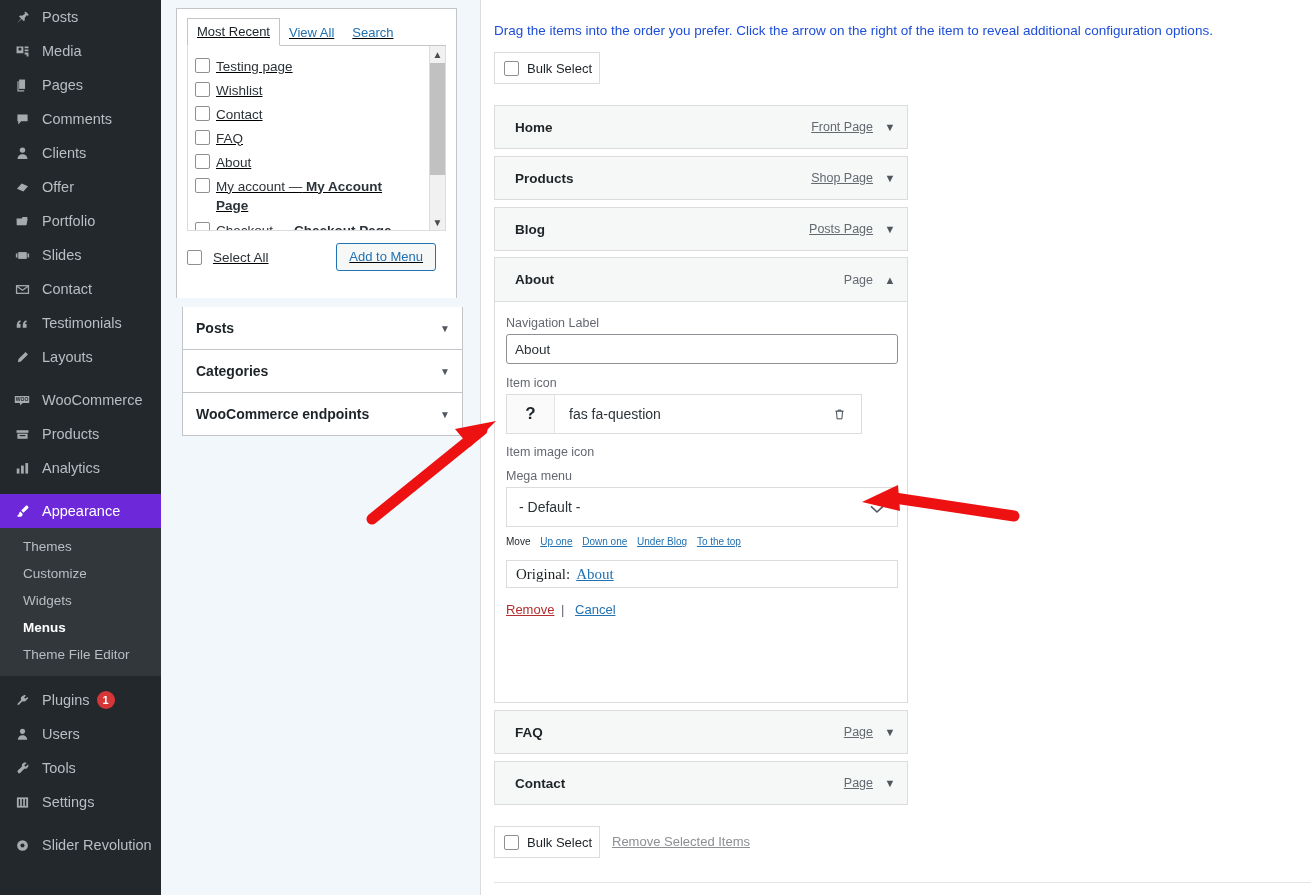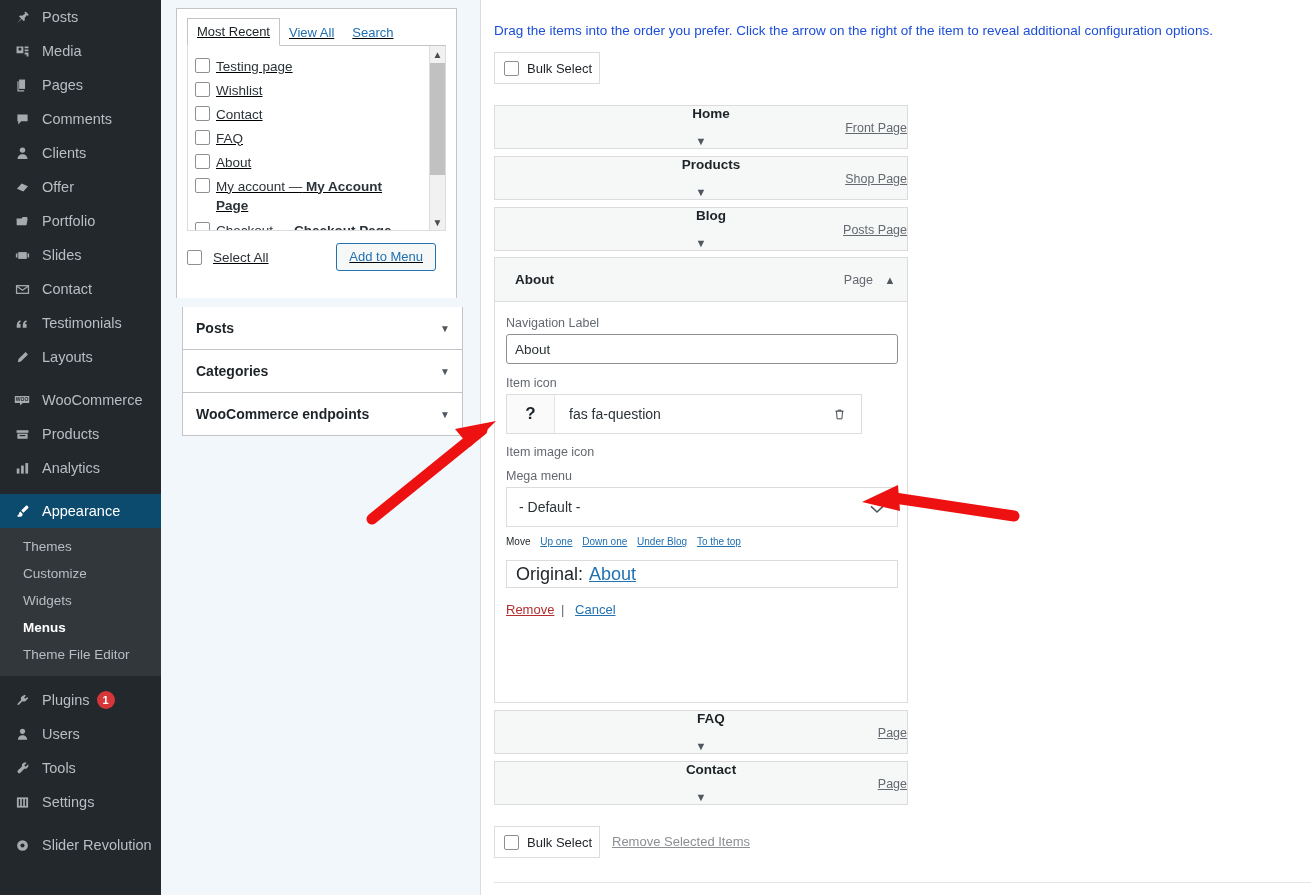--- a/index.html
+++ b/index.html
@@ -24,21 +24,21 @@
     font-size: 14.5px; color: #b9bec3; cursor: pointer;
     position: relative;
   }
   .menu-top .mi {
     width: 22px; min-width: 22px; height: 20px; margin-right: 9px;
     display: inline-flex; align-items: center; justify-content: center;
     color: #a7aaad;
   }
   .menu-top .mlabel { white-space: nowrap; overflow: hidden; }
   .menu-top.current {
-    background: #0c4a6e; color: #fff;
+    background: #6d28d9; color: #fff;
   }
   .menu-top.current .mi { color: #fff; }
   .menu-top.current::after {
     content: ""; position: absolute; right: -8px; top: 50%;
     margin-top: -8px; border: 8px solid transparent;
     border-right-color: #f0f0f1; border-left: none;
   }
   .menu-sep { height: 9px; }
   .submenu { background: #32373c; padding: 5px 0 8px 0; }
   .submenu a {
@@ -148,21 +148,21 @@
   }
   .bulkwrap .btxt { font-size: 13px; color: #1d2327; }
   #rmsel {
     position: absolute; left: 131px; top: 834px; font-size: 13px;
     color: #8c8f94; text-decoration: underline; cursor: pointer;
   }
 
   .mi-row {
     position: absolute; left: 13px; width: 414px; height: 44px;
     background: #f6f7f7; border: 1px solid #dcdcde;
-    display: flex; align-items: center; cursor: move; flex-direction: column;
+    display: flex; align-items: center; cursor: move;
   }
   .mi-row .name { font-size: 13.5px; font-weight: bold; color: #1d2327; margin-left: 20px; }
   .mi-row .meta { margin-left: auto; font-size: 12.5px; color: #646970; text-decoration: underline; }
   .mi-row .arw { width: 34px; text-align: center; color: #50575e; font-size: 11px; cursor: pointer; }
 
   
   #about-item {
     position: absolute; left: 13px; top: 257px; width: 414px; height: 446px;
     border: 1px solid #dcdcde; background: #fff;
   }
@@ -208,21 +208,21 @@
     -webkit-appearance: none; appearance: none; cursor: pointer;
     font-family: "Liberation Sans", sans-serif;
   }
   .selarrow { position: absolute; right: 14px; top: 13px; pointer-events: none; color: #50575e; }
 
   .moverow { font-size: 10px; color: #1d2327; margin-top: 9px; }
   .moverow a { color: #2271b1; text-decoration: underline; margin-left: 7px; cursor: pointer; }
 
   .origbox {
     margin-top: 13px; width: 392px; height: 28px; border: 1px solid #dcdcde;
-    display: flex; align-items: center; padding-left: 9px; font-size: 18px; color: #1d2327;
+    display: flex; align-items: center; padding-left: 9px; font-size: 15px; color: #1d2327; font-family: Liberation Serif, serif;
   }
   .origbox a { color: #2271b1; text-decoration: underline; margin-left: 6px; cursor: pointer; }
 
   .rmrow { margin-top: 14px; font-size: 13px; color: #1d2327; }
   .rmrow .rm { color: #b32d2e; text-decoration: underline; cursor: pointer; }
   .rmrow .cx { color: #2271b1; text-decoration: underline; cursor: pointer; margin-left: 4px; }
   .rmrow .sep { margin: 0 3px; color: #646970; }
 
   .hrule { position: absolute; left: 13px; top: 882px; width: 1286px; height: 1px; background: #e2e4e7; }
 

